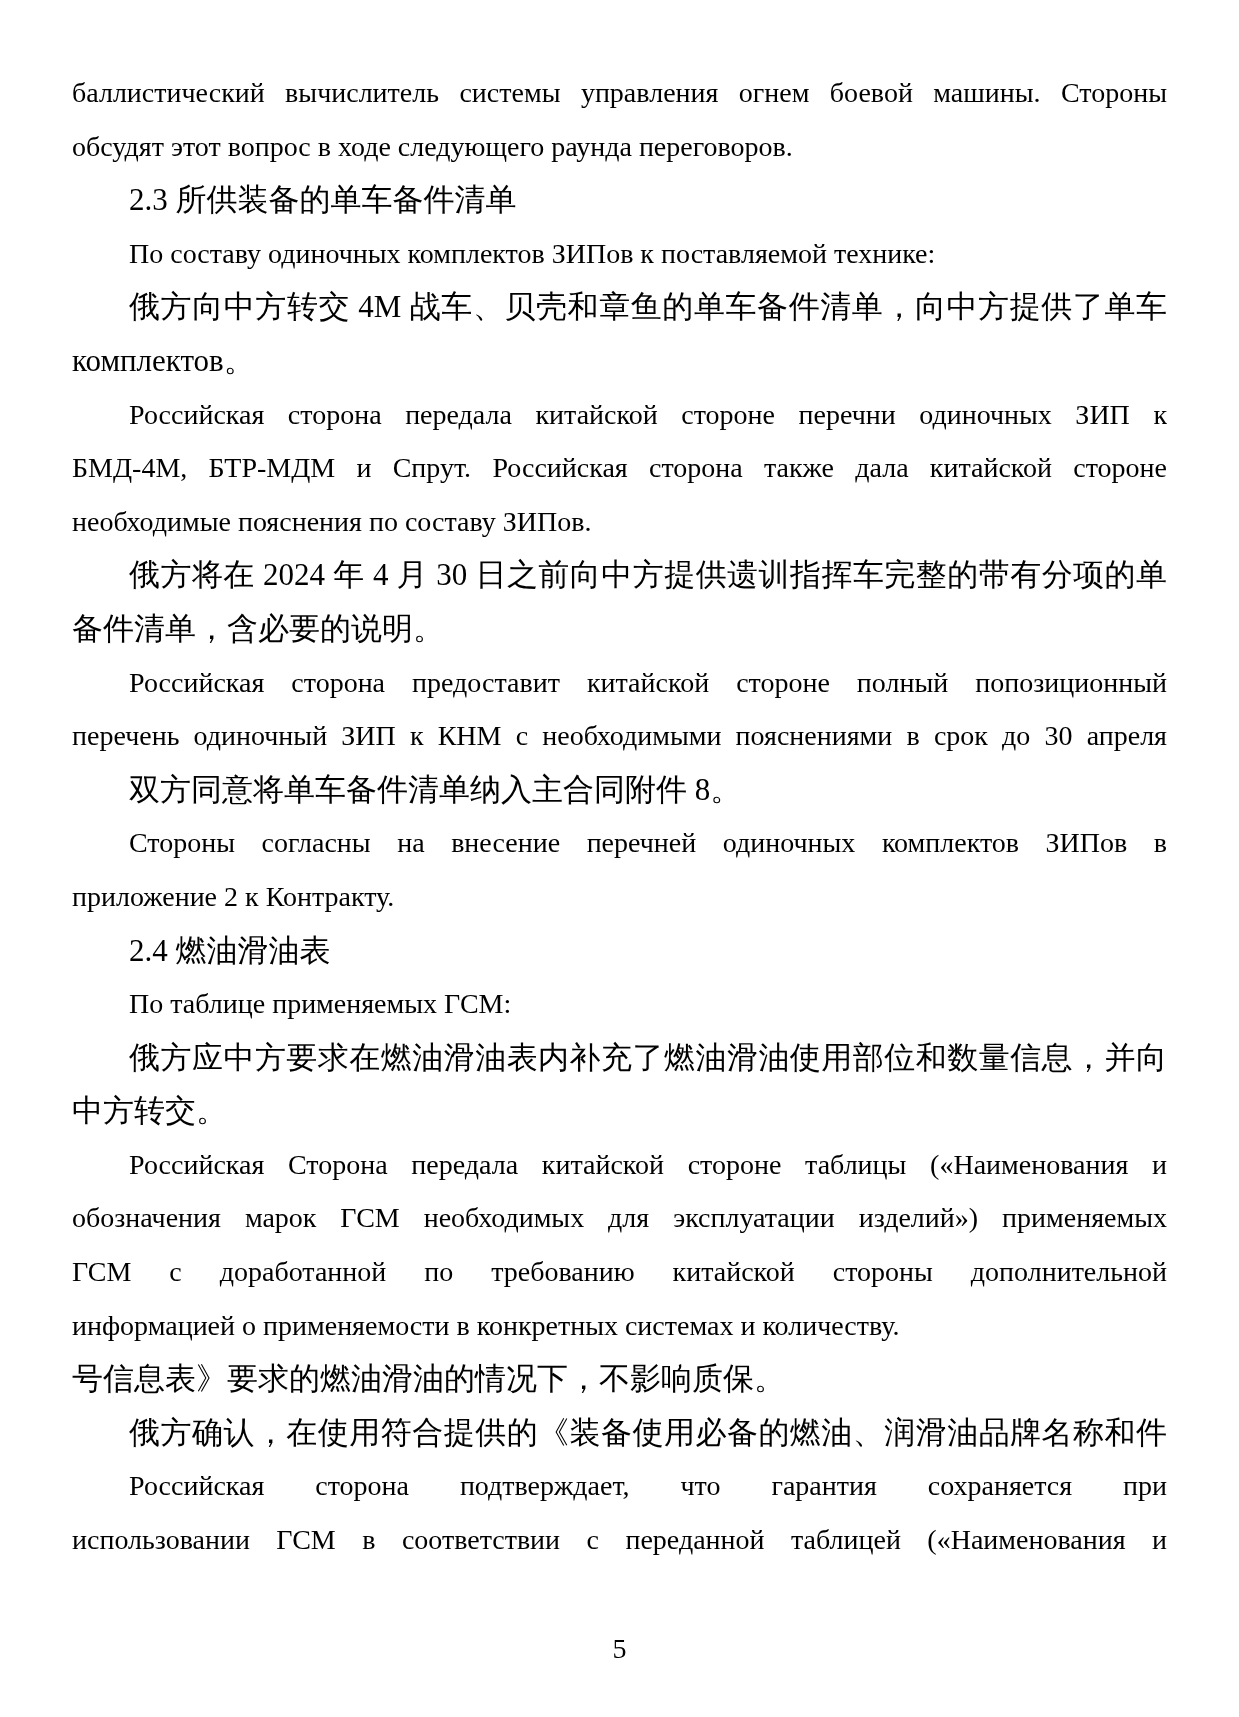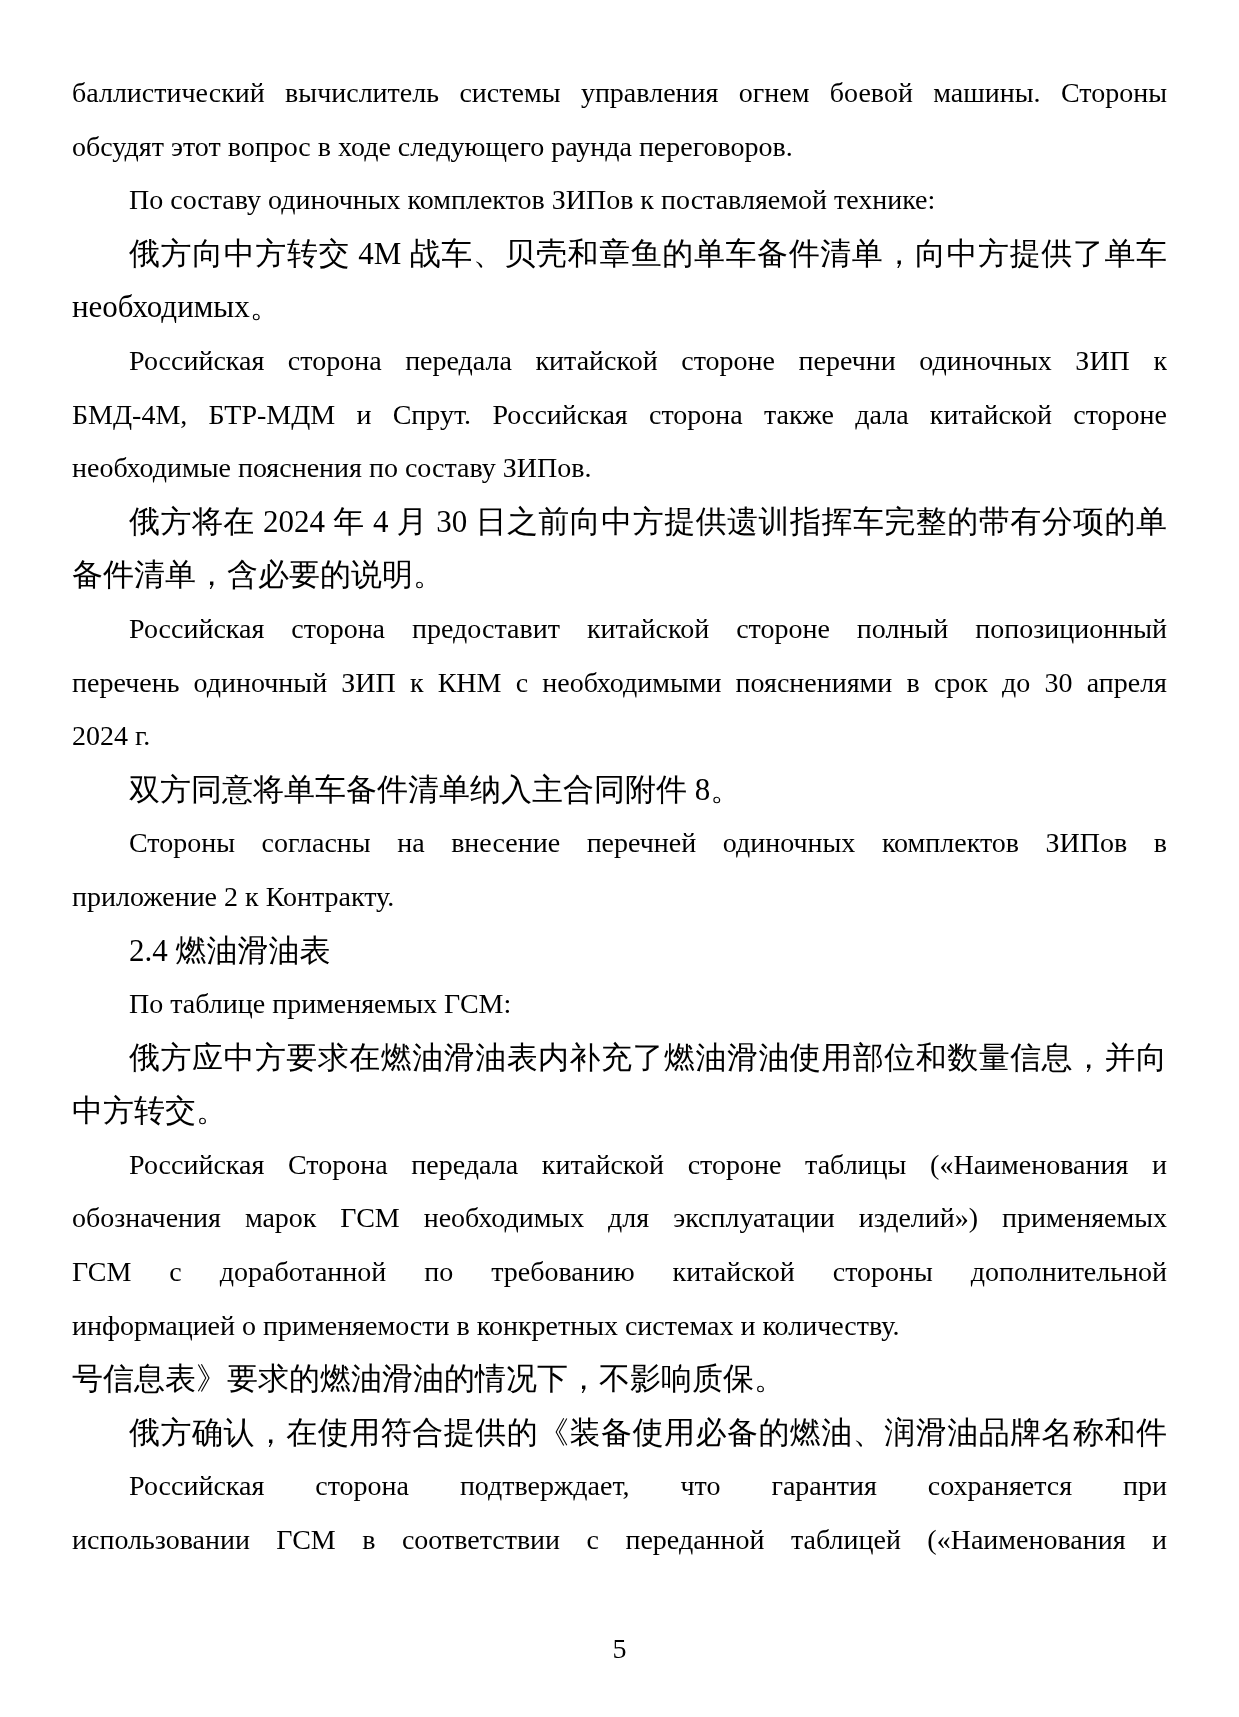--- a/index.html
+++ b/index.html
@@ -60,39 +60,41 @@
 </head>
 <body>
 
 <div class="page">
   <div class="doc" id="doc-body">
       <div class="para">
         <div class="line">баллистический вычислитель системы управления огнем боевой машины. Стороны</div>
         <div class="line last">обсудят этот вопрос в ходе следующего раунда переговоров.</div>
       </div>
       <div class="para">
+        <div class="line cjk indent last">2.3 所供装备的单车备件清单</div>
+      </div>
+      <div class="para">
         <div class="line indent last">По составу одиночных комплектов ЗИПов к поставляемой технике:</div>
       </div>
       <div class="para">
         <div class="line cjk indent">俄方向中方转交 4M 战车、贝壳和章鱼的单车备件清单，向中方提供了单车备</div>
-        <div class="line cjk last">необходимых。</div>
+        <div class="line cjk last">комплектов。</div>
       </div>
       <div class="para">
         <div class="line indent">Российская сторона передала китайской стороне перечни одиночных ЗИП к</div>
         <div class="line">БМД-4М, БТР-МДМ и Спрут. Российская сторона также дала китайской стороне</div>
         <div class="line last">необходимые пояснения по составу ЗИПов.</div>
       </div>
       <div class="para">
         <div class="line cjk indent">俄方将在 2024 年 4 月 30 日之前向中方提供遗训指挥车完整的带有分项的单车</div>
         <div class="line cjk last">备件清单，含必要的说明。</div>
       </div>
       <div class="para">
         <div class="line indent">Российская сторона предоставит китайской стороне полный попозиционный</div>
         <div class="line">перечень одиночный ЗИП к КНМ с необходимыми пояснениями в срок до 30 апреля</div>
-        <div class="line last">2024 г.</div>
       </div>
       <div class="para">
         <div class="line cjk indent last">双方同意将单车备件清单纳入主合同附件 8。</div>
       </div>
       <div class="para">
         <div class="line indent">Стороны согласны на внесение перечней одиночных комплектов ЗИПов в</div>
         <div class="line last">приложение 2 к Контракту.</div>
       </div>
       <div class="para">
         <div class="line cjk indent last">2.4 燃油滑油表</div>

